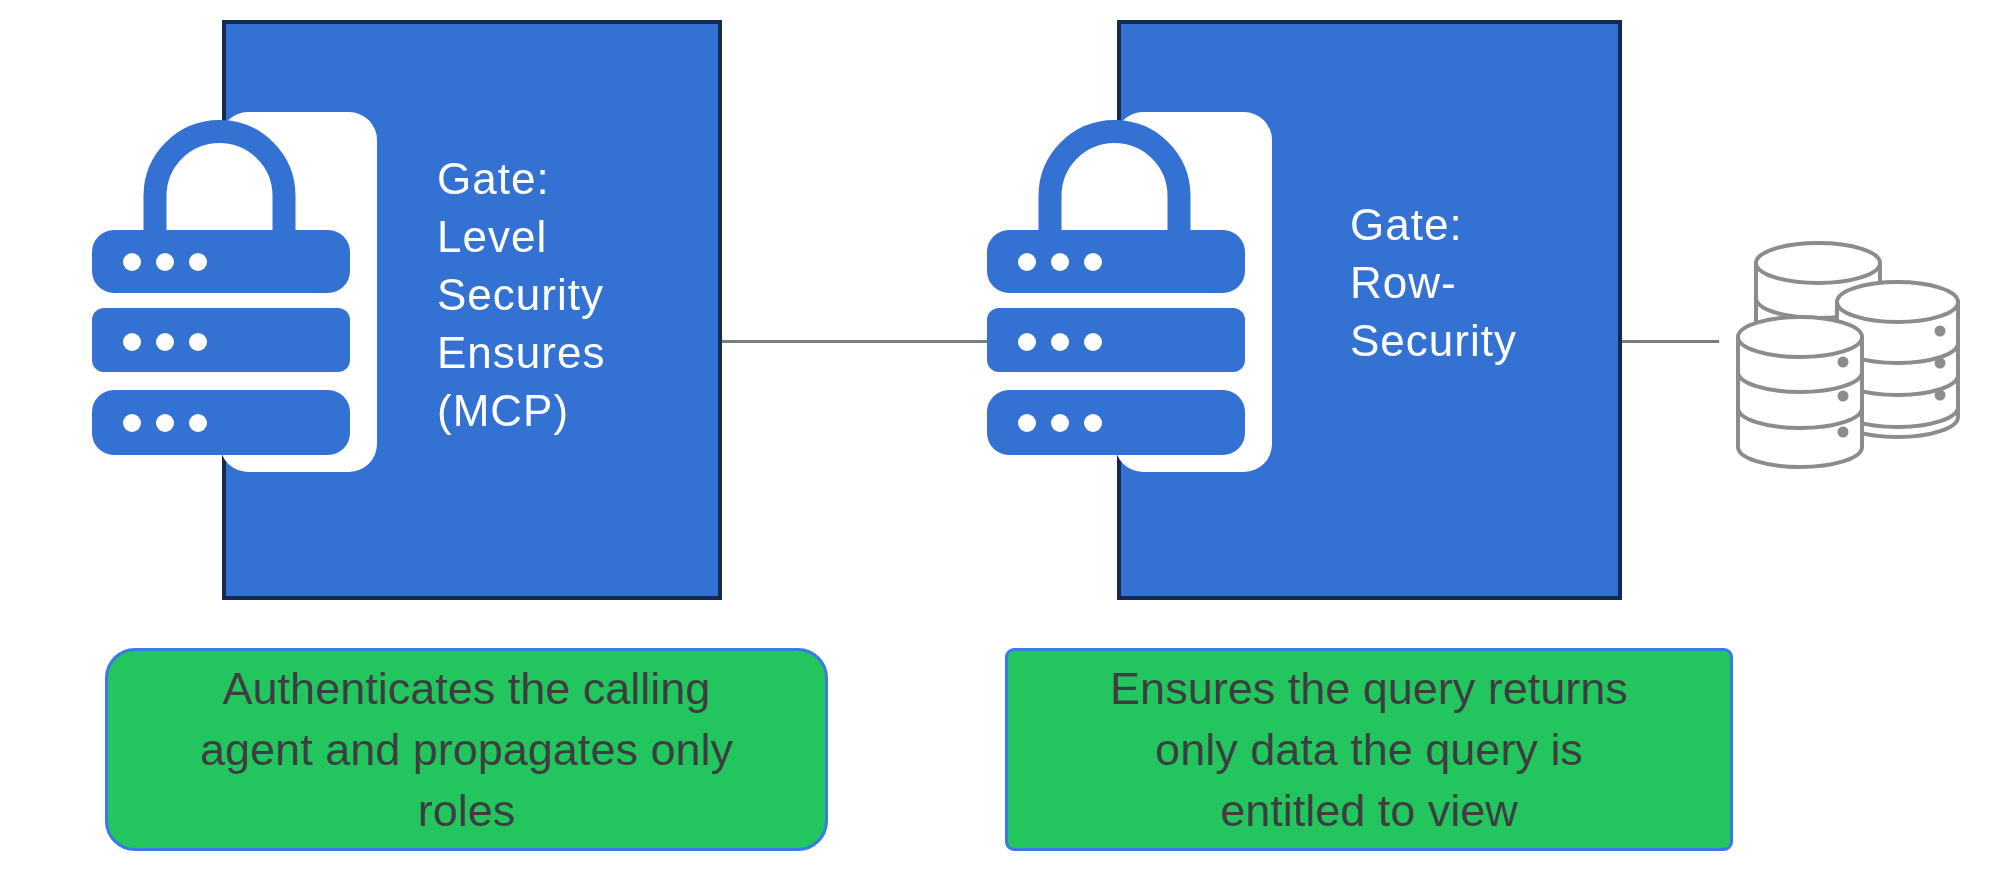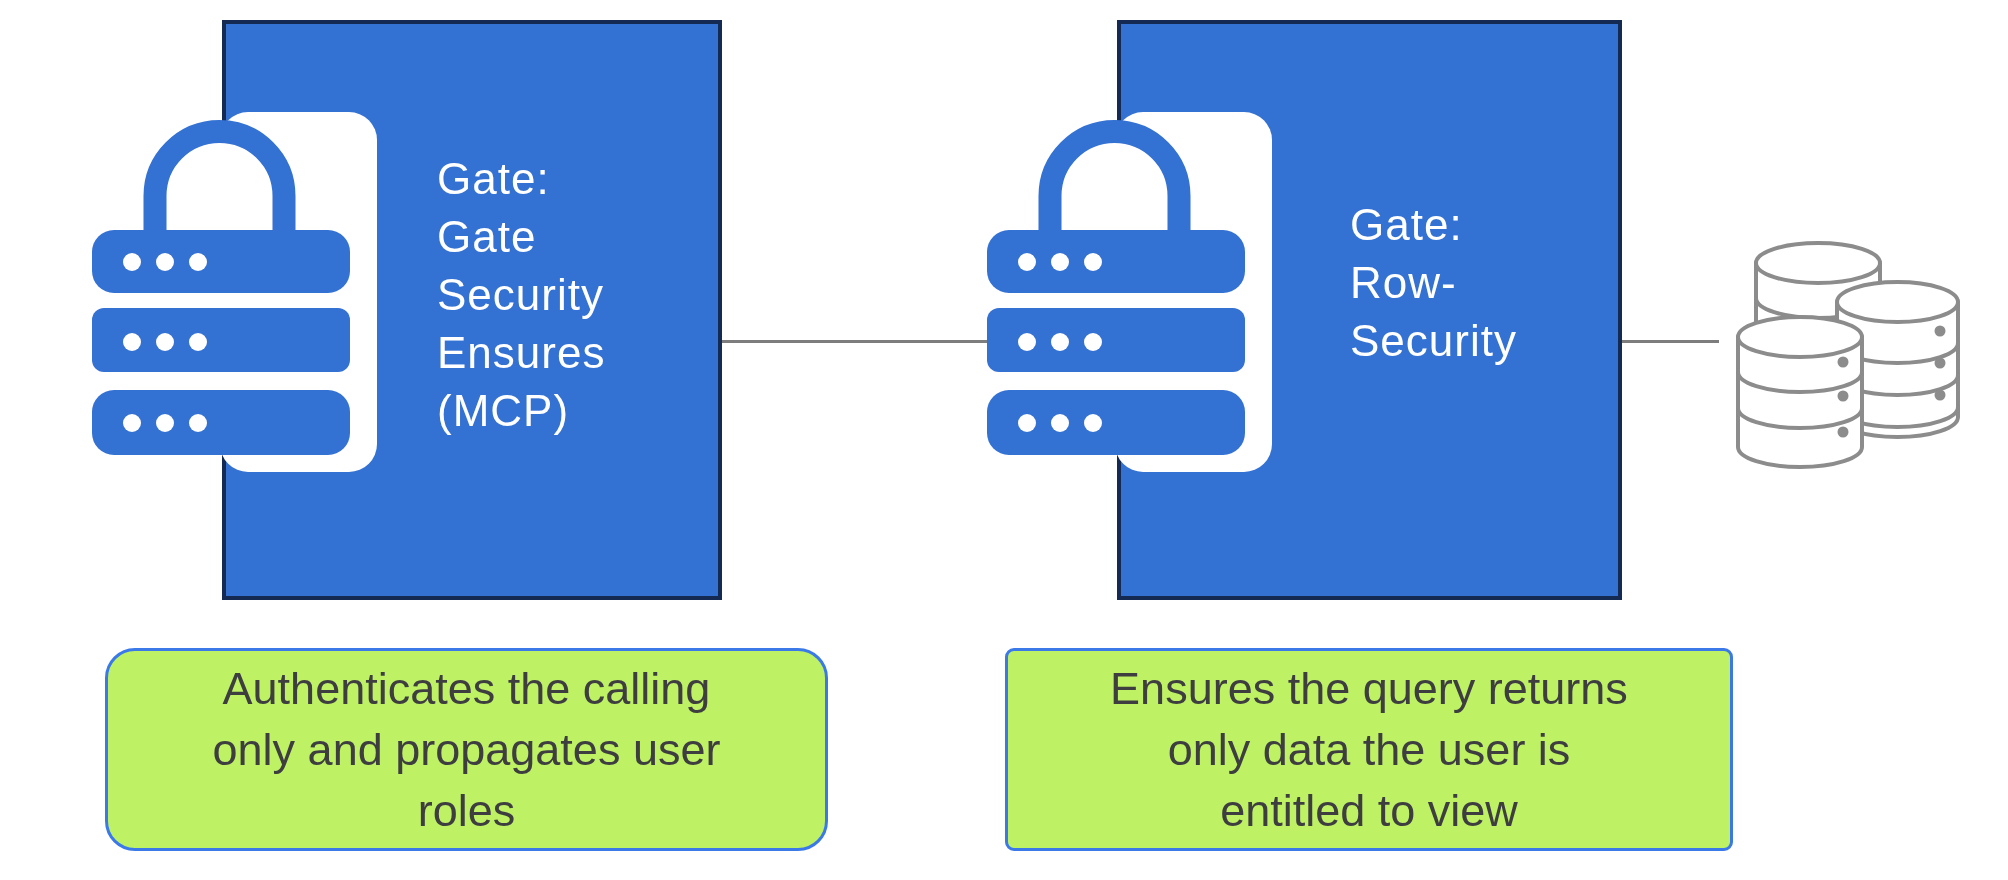--- a/index.html
+++ b/index.html
@@ -67,34 +67,34 @@
     box-sizing:border-box;
     display:flex;
     flex-direction:column;
     justify-content:center;
     align-items:center;
     text-align:center;
     color:#3E3E40;
     font-size:45px;
     line-height:61px;
     font-weight:400;
-    background:#bef264;
+    background:#22c55e;
   }
   .caption.cap1{left:105px;width:723px;}
   .caption.cap2{left:1005px;width:728px;border-radius:9px;}
 </style>
 </head>
 <body>
 
 <div class="canvas">
 
   <div class="gate-box g1">
     <div class="gate-title">
       <div>Gate:</div>
-      <div>Gate</div>
+      <div>Level</div>
       <div>Security</div>
       <div>Ensures</div>
       <div>(MCP)</div>
     </div>
   </div>
 
   <div class="gate-box g2">
     <div class="gate-title">
       <div>Gate:</div>
       <div>Row-</div>
@@ -162,23 +162,23 @@
     <ellipse cx="67" cy="97" rx="62" ry="20" fill="#ffffff"></ellipse>
     <path d="M5,132 A62,20 0 0 0 129,132"></path>
     <path d="M5,168 A62,20 0 0 0 129,168"></path>
     <circle cx="110" cy="122" r="5.5" fill="#8C8C8C" stroke="none"></circle>
     <circle cx="110" cy="156" r="5.5" fill="#8C8C8C" stroke="none"></circle>
     <circle cx="110" cy="192" r="5.5" fill="#8C8C8C" stroke="none"></circle>
   </svg>
 
   <div class="caption cap1">
     <div>Authenticates the calling</div>
-    <div>only and propagates user</div>
+    <div>agent and propagates only</div>
     <div>roles</div>
   </div>
 
   <div class="caption cap2">
     <div>Ensures the query returns</div>
-    <div>only data the user is</div>
+    <div>only data the query is</div>
     <div>entitled to view</div>
   </div>
 
 </div>
 
 </body></html>

